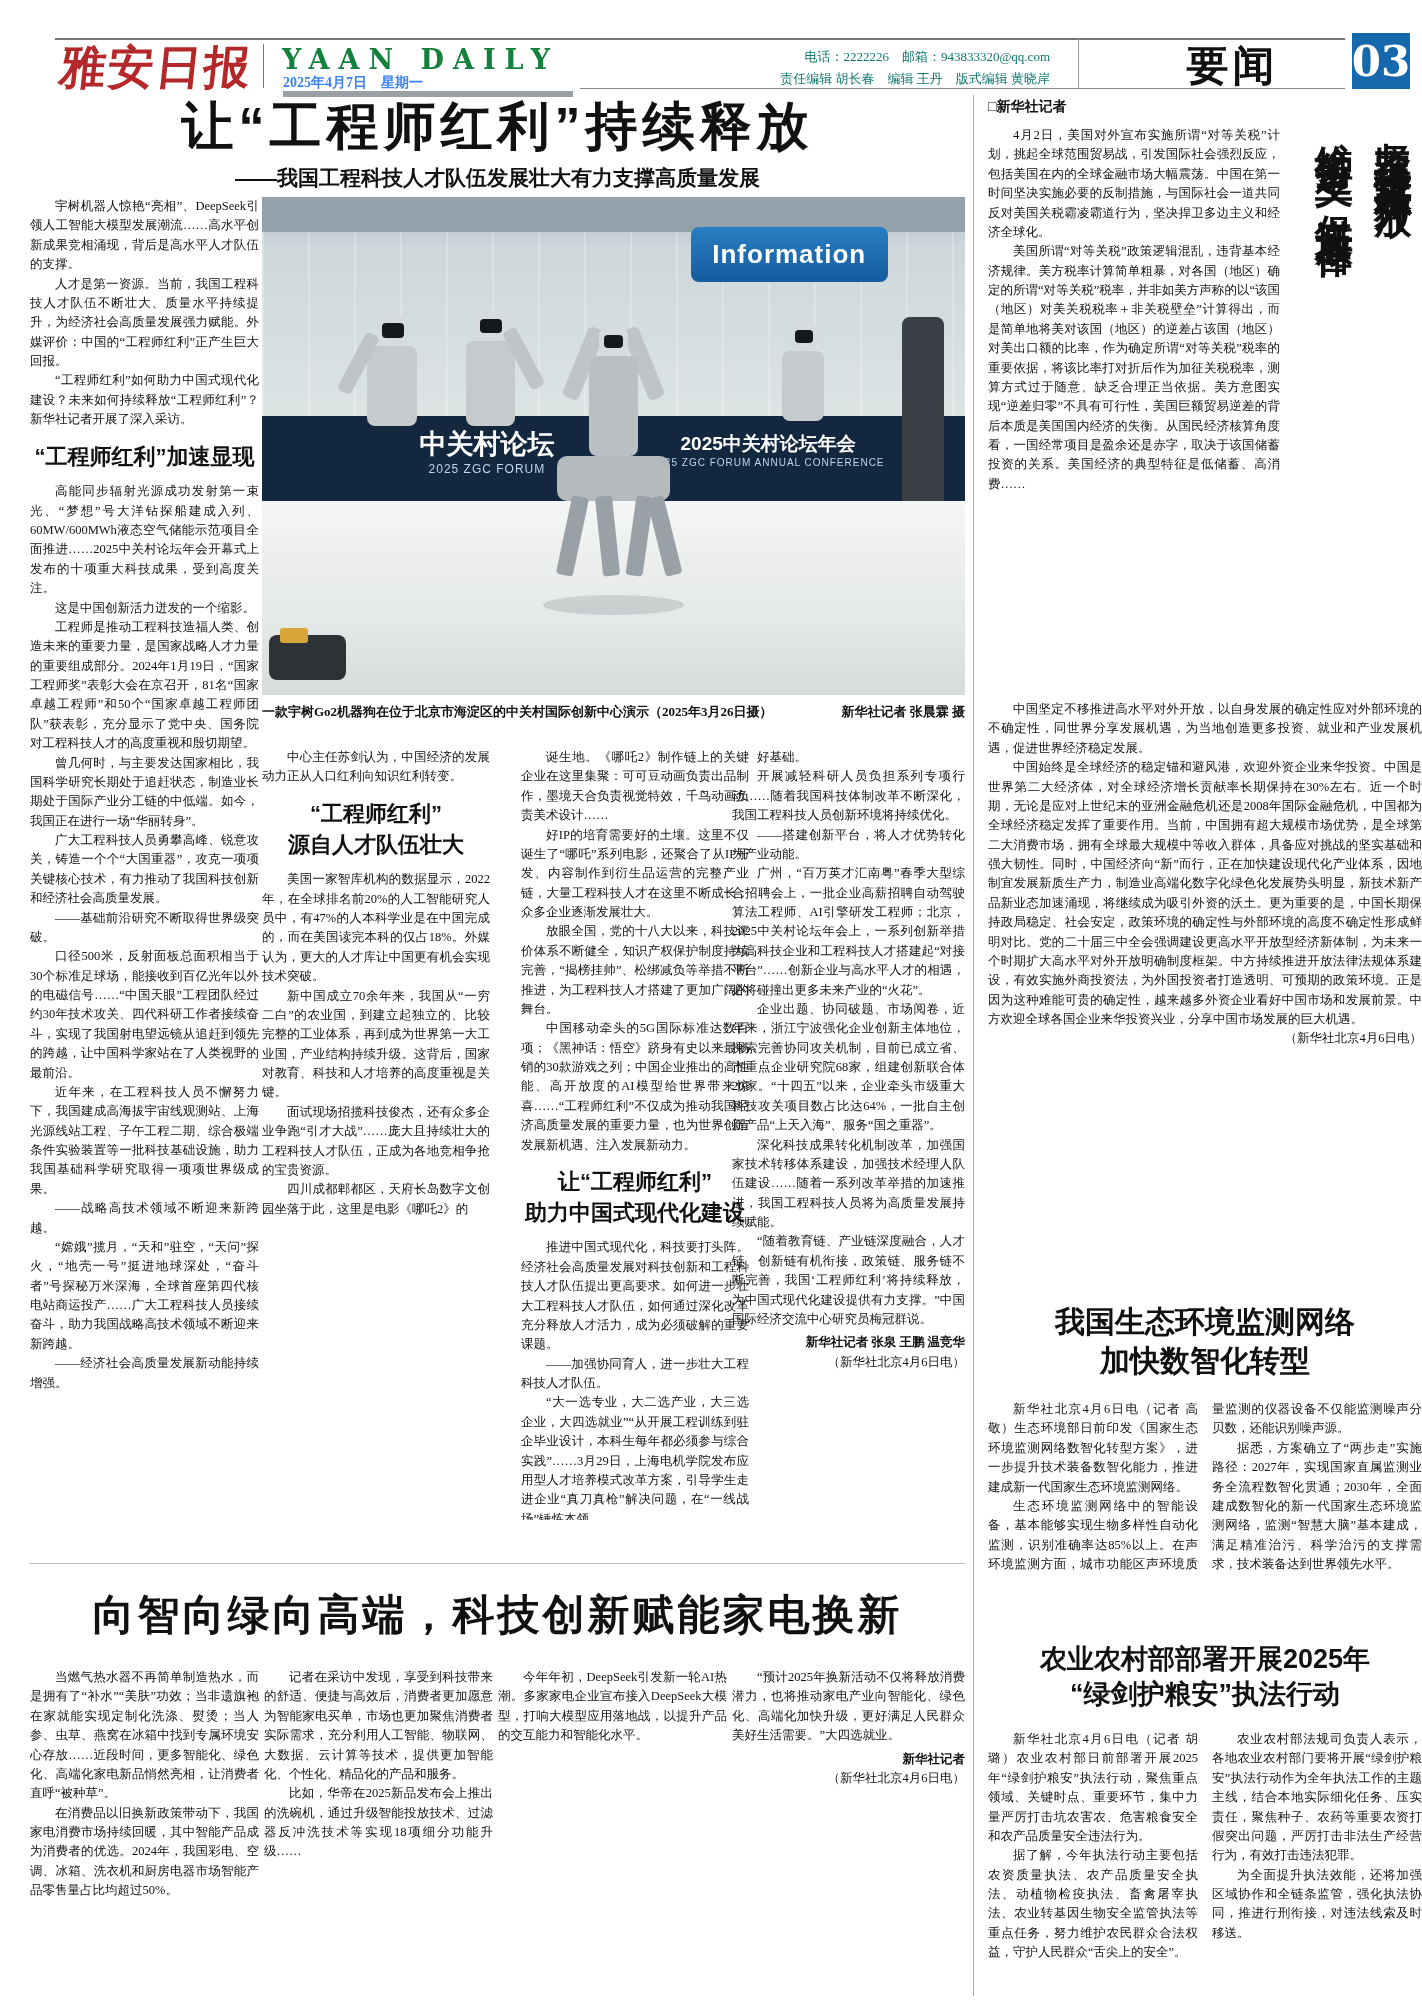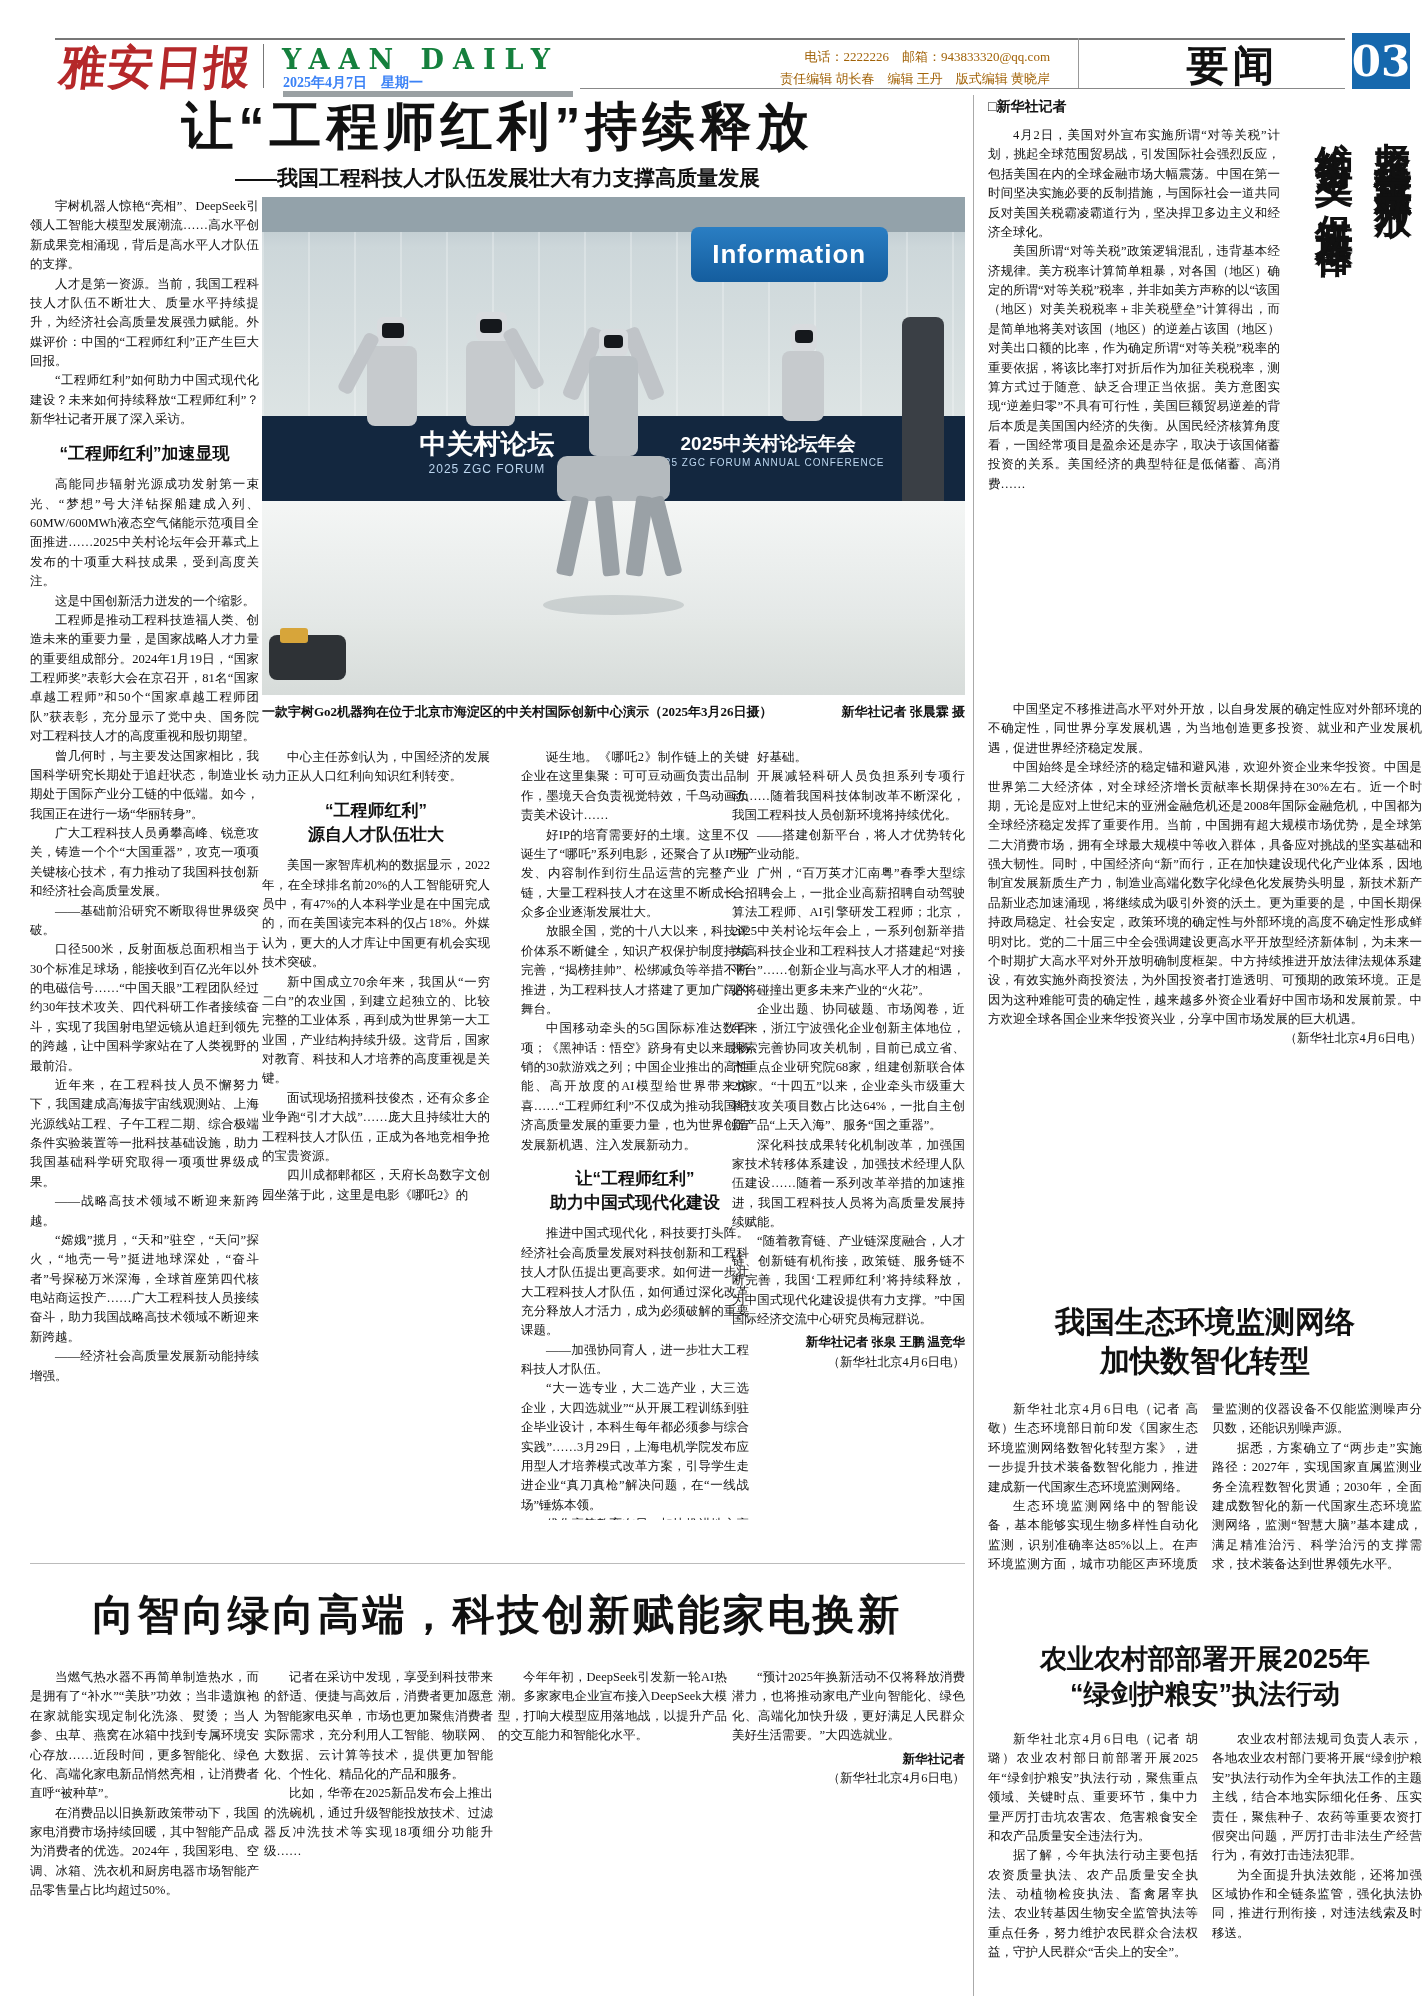--- a/index.html
+++ b/index.html
@@ -8,35 +8,35 @@
   .abs{position:absolute;}
   .hline{position:absolute;background:#777;height:2px;}
   .vline{position:absolute;background:#999;width:1px;}
 
   
   .brand{font-family:"DejaVu Serif",serif;font-weight:900;color:#b5282a;font-size:46px;
          letter-spacing:2px;transform:skewX(-6deg);line-height:1;}
   .daily{font-family:"DejaVu Serif",serif;color:#15803d;font-size:27px;letter-spacing:9px;font-weight:700;}
   .dateline-top{font-size:14px;color:#3b82f6;font-weight:700;}
   .datebar{position:absolute;background:#9aa0a3;height:6px;}
-  .contact{font-size:13px;color:#a16207;text-align:right;line-height:1.7;}
+  .contact{font-size:13px;color:#0f766e;text-align:right;line-height:1.7;}
   .section-name{font-family:"Liberation Sans",sans-serif;font-weight:900;font-size:42px;letter-spacing:4px;}
   .pageno{font-family:"DejaVu Serif",serif;background:#1668ad;color:#fff;font-size:42px;font-weight:700;
           display:flex;align-items:center;justify-content:center;}
 
   
   .h-main{font-family:"Liberation Sans",sans-serif;font-weight:900;font-size:52px;letter-spacing:5px;
           text-align:center;line-height:1.1;}
   .h-sub{font-family:"Liberation Sans",sans-serif;font-weight:700;font-size:21px;text-align:center;}
   .h-block{font-family:"Liberation Sans",sans-serif;font-weight:900;text-align:center;line-height:1.3;}
 
   
   .coltext{font-size:12.5px;line-height:1.55;overflow:hidden;}
   .para{margin:0;text-indent:2em;text-align:justify;}
-  .subhead{font-family:"Liberation Sans",sans-serif;font-weight:900;font-size:17px;text-align:center;
+  .subhead{font-family:"Liberation Sans",sans-serif;font-weight:900;font-size:22px;text-align:center;
            text-indent:0;margin:12px 0 10px 0;line-height:1.4;white-space:pre-line;}
   .credit{text-indent:0;text-align:right;font-weight:700;margin-top:4px;}
   .dateline{text-indent:0;text-align:right;}
   .byline{font-size:14px;font-weight:700;}
 
   
   .vert-head{writing-mode:vertical-rl;font-family:"Liberation Sans",sans-serif;font-weight:900;
              font-size:38px;letter-spacing:5px;line-height:1.55;text-align:left;}
 
   

